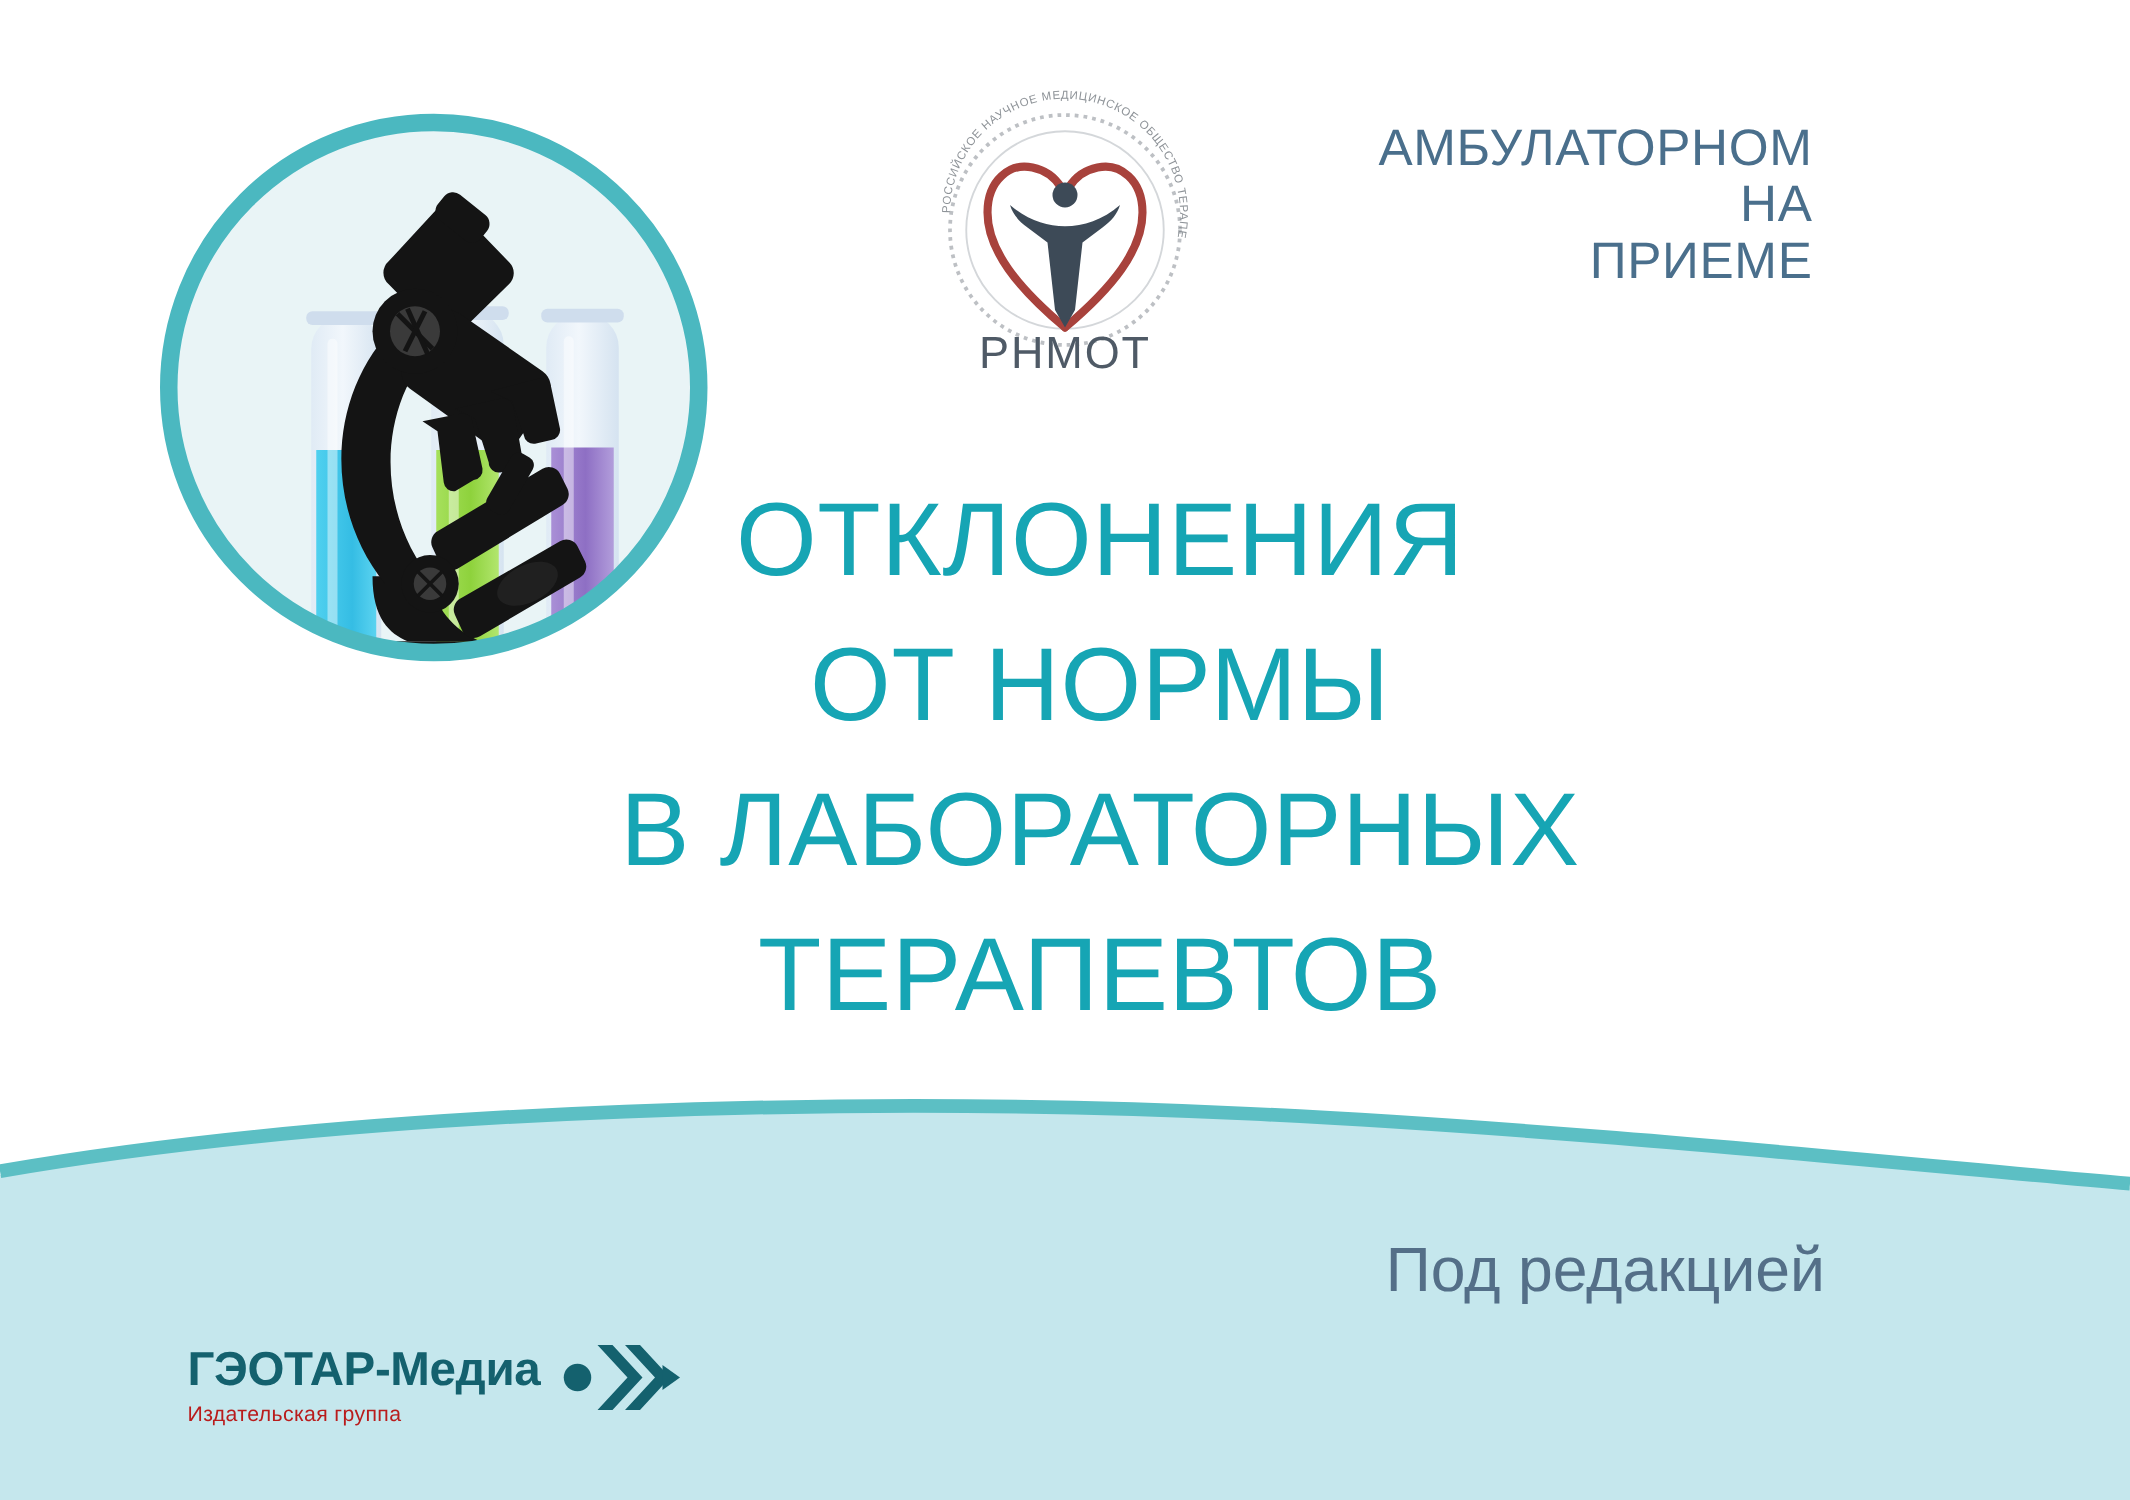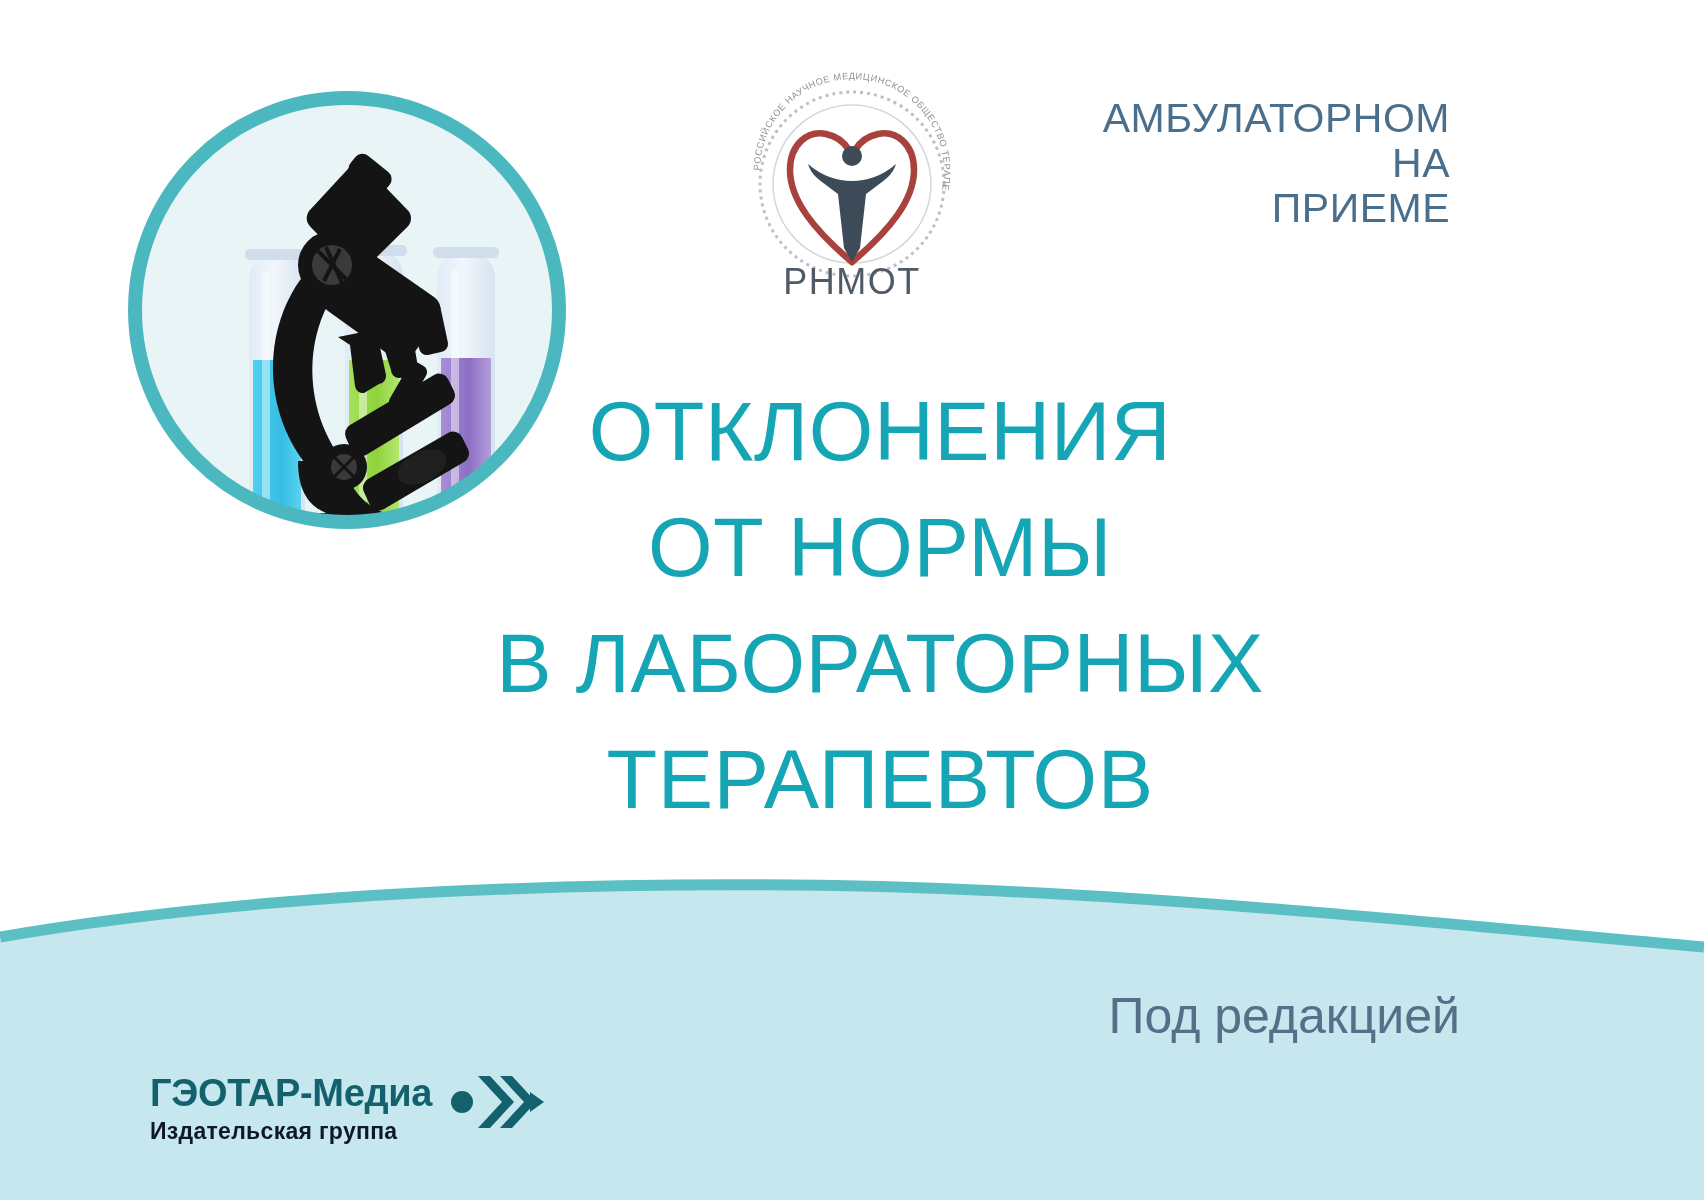--- a/index.html
+++ b/index.html
@@ -98,23 +98,23 @@
     display:block;
     color:#14616e;
     font-size:38px;
     font-weight:700;
     line-height:1.0;
     letter-spacing:-0.3px;
     white-space:nowrap;
   }
   #publisher .pub-sub{
     display:block;
-    color:#0f172a;
-    font-size:23px;
-    font-weight:700;
+    color:#b91c1c;
+    font-size:17px;
+    font-weight:400;
     line-height:1.0;
     letter-spacing:0.3px;
     margin-top:8px;
     white-space:nowrap;
   }
   #publisher .pub-mark{display:block;}
 </style>
 </head>
 <body>
 

